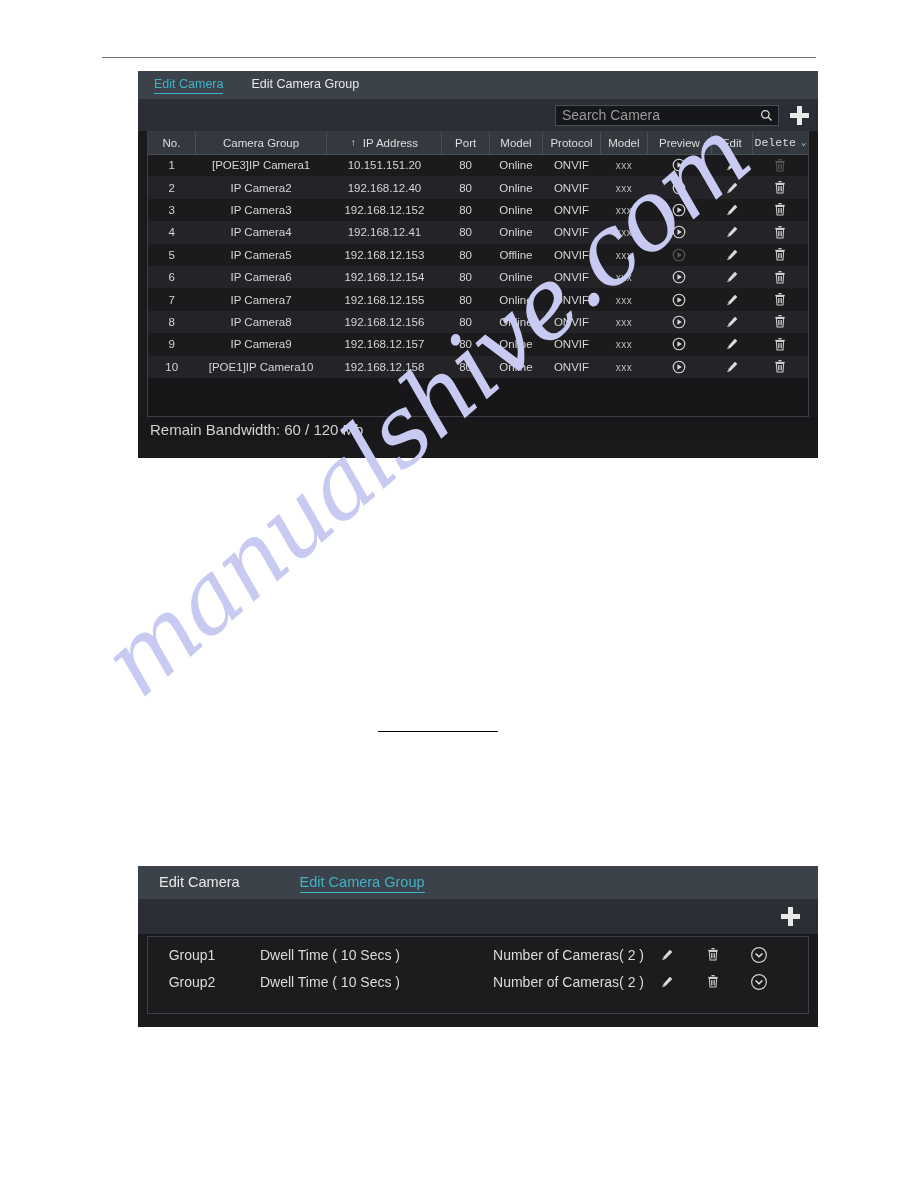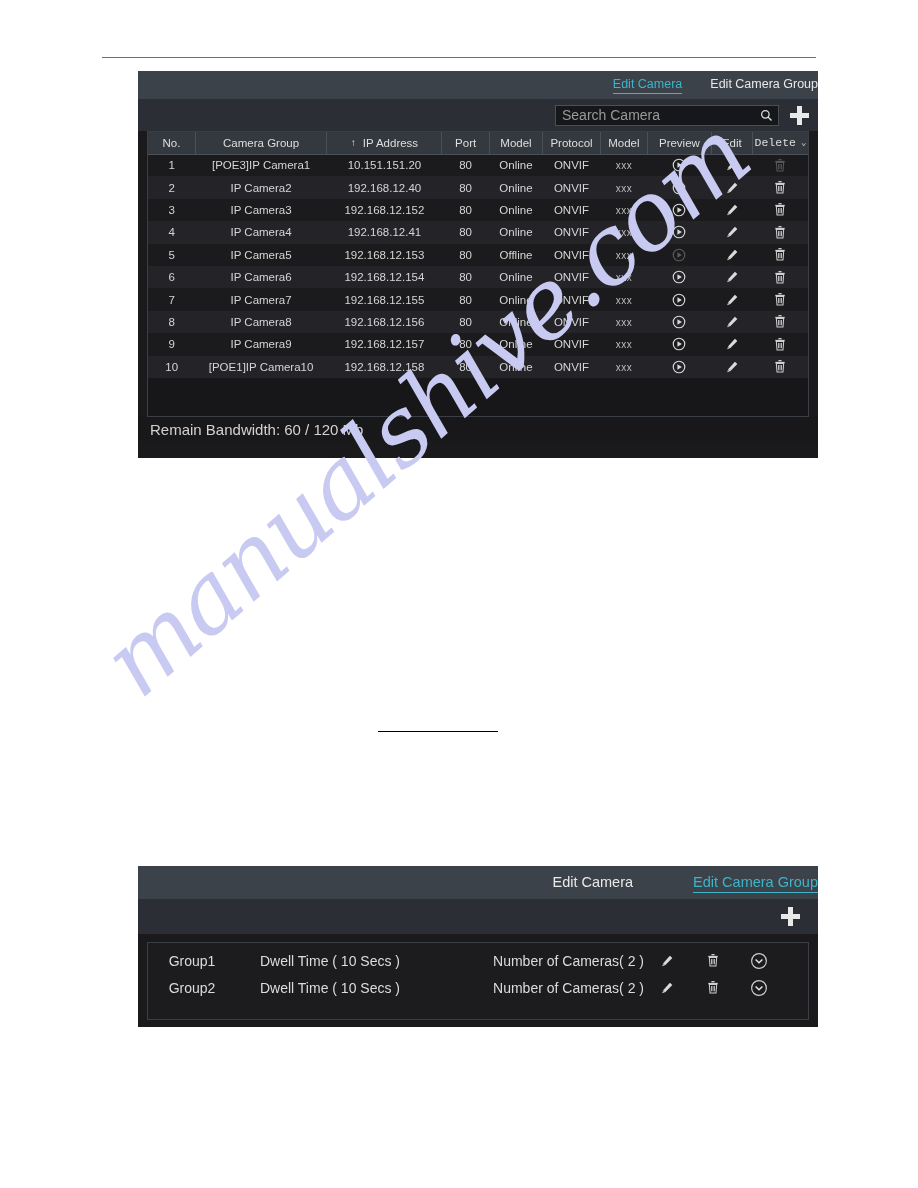--- a/index.html
+++ b/index.html
@@ -71,21 +71,20 @@
     background: #1a1a1c;
   }
 
   .tabbar {
     height: 28px;
     background: #3c424a;
     display: flex;
     align-items: center;
     padding-left: 16px;
     gap: 28px;
-    justify-content: flex-end;
   }
   .tab {
     font-size: 12.5px;
     color: #e8e8e8;
     padding-bottom: 1px;
     line-height: 15px;
   }
   .tab.active {
     color: #3fb4c8;
     border-bottom: 1px solid #3fb4c8;
@@ -211,21 +210,21 @@
   #panel-groups .tabbar {
     height: 33px;
     background: #3c424a;
     padding-left: 21px;
     gap: 60px;
   }
   #panel-groups .tab { font-size: 14.5px; line-height: 18px; }
   #panel-groups .toolbar { height: 35px; padding-right: 18px; }
 
   .group-list {
-    margin: 8px 9px;
+    margin: 2px 9px;
     border: 1px solid #3a3f46;
     background: #1c1c1f;
     height: 78px;
     padding-top: 4px;
   }
   .group-row {
     height: 27px;
     display: flex;
     align-items: center;
     font-size: 14px;

